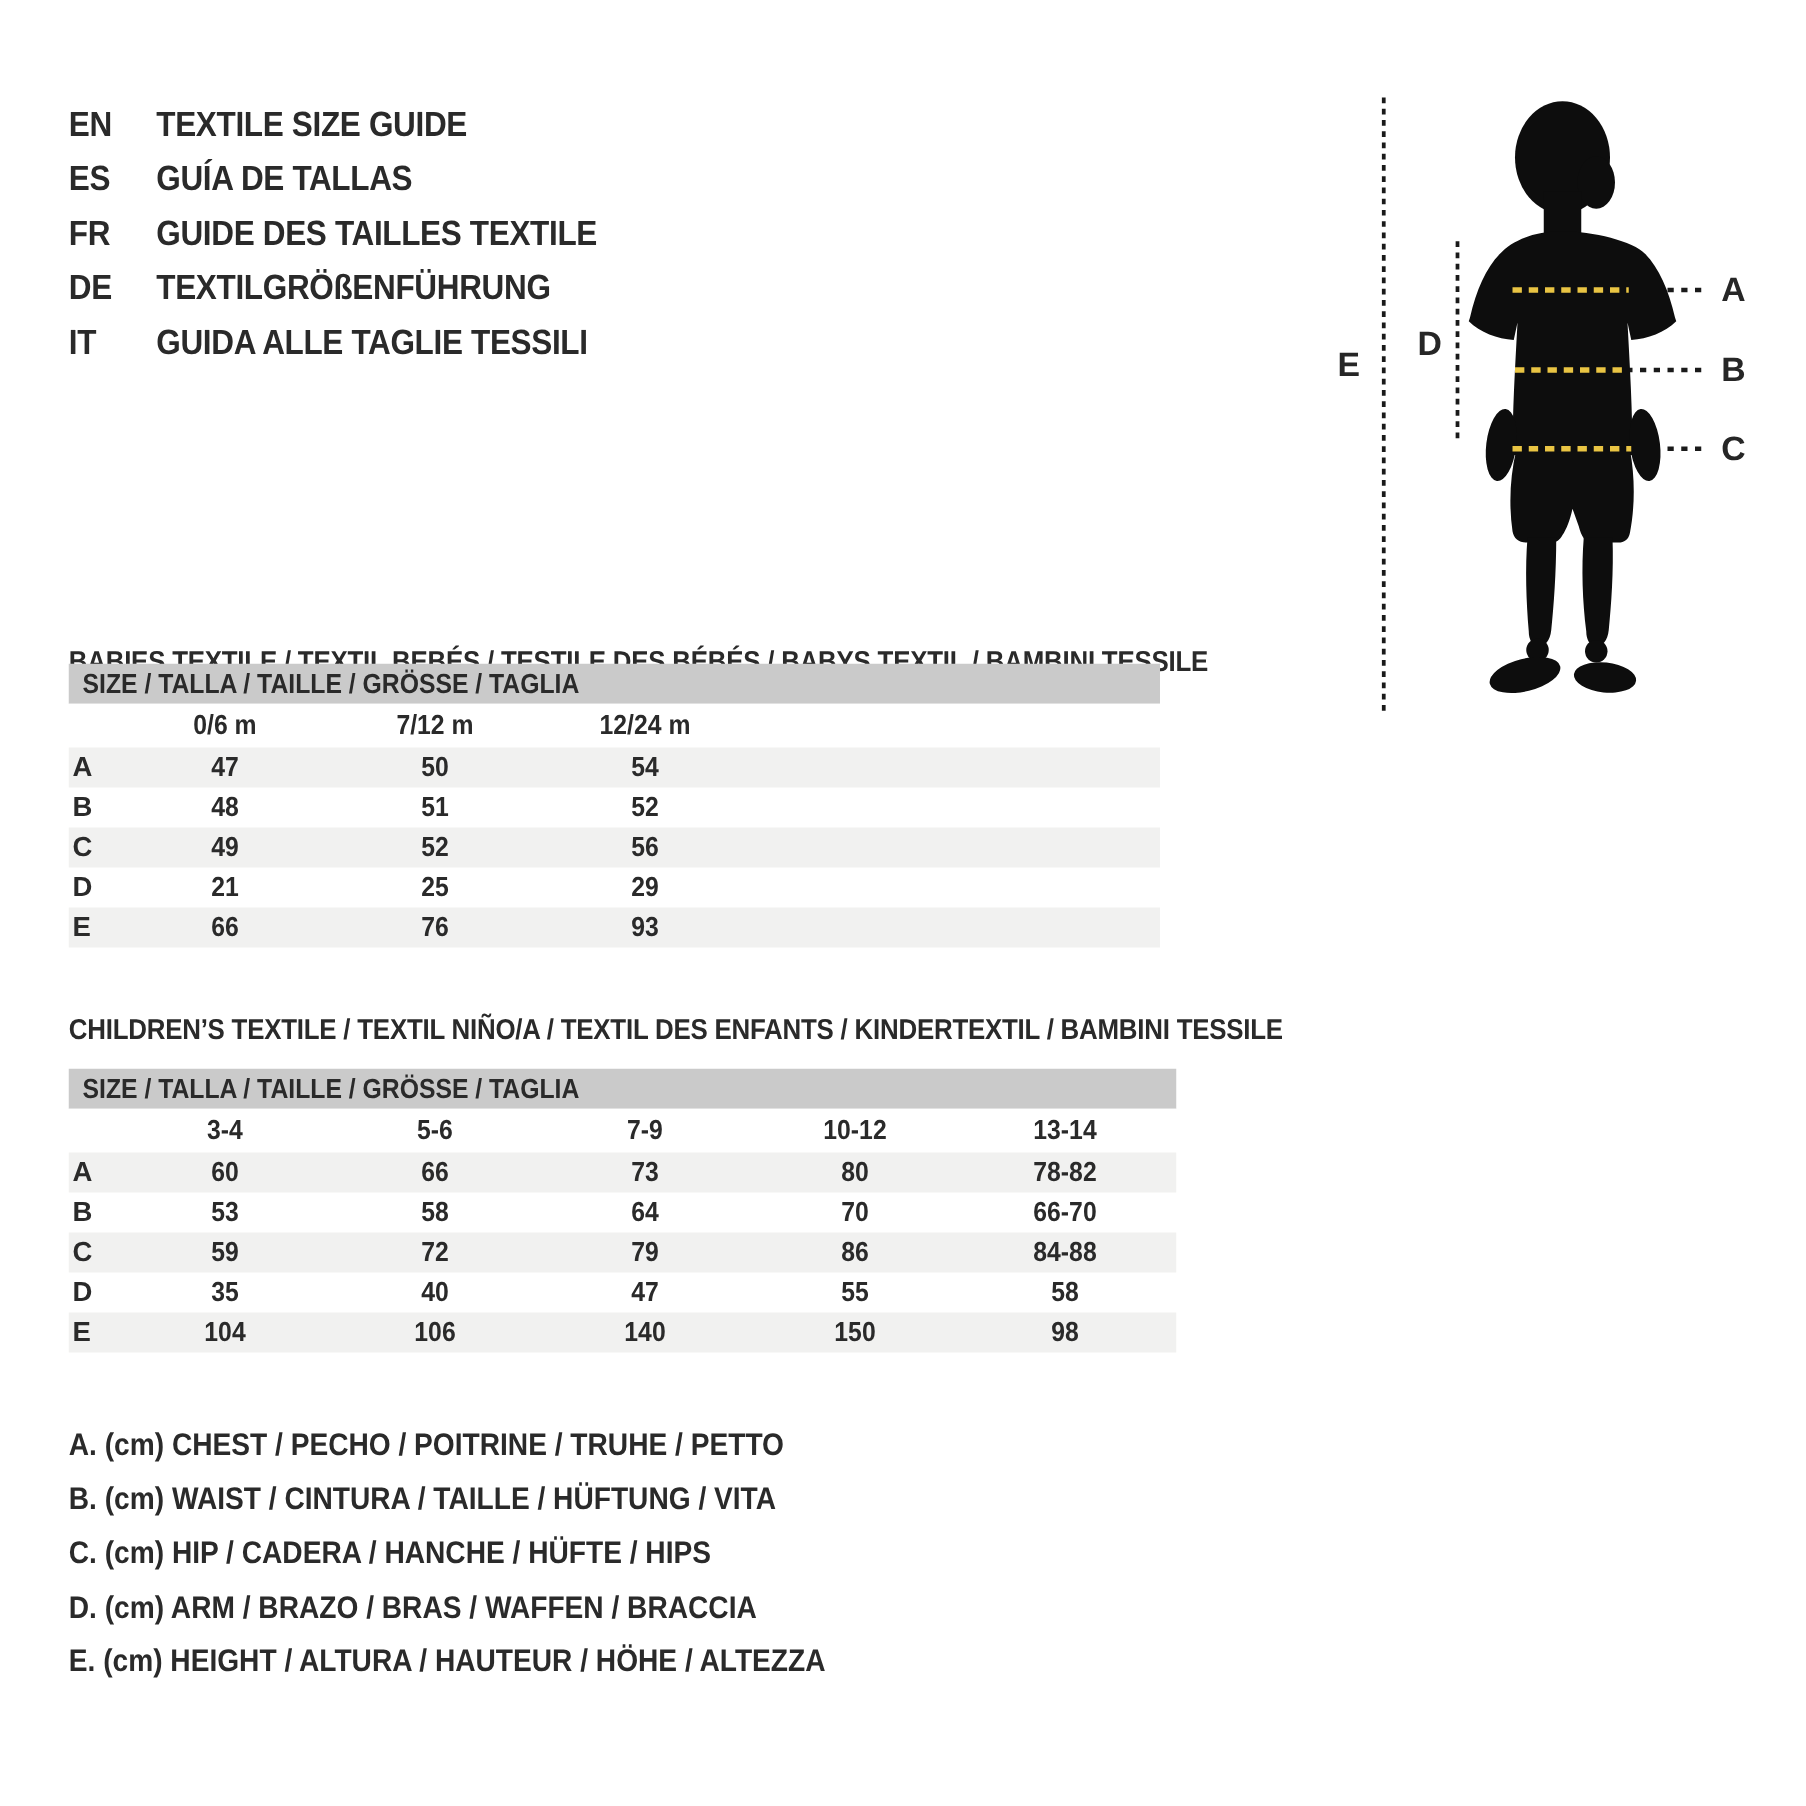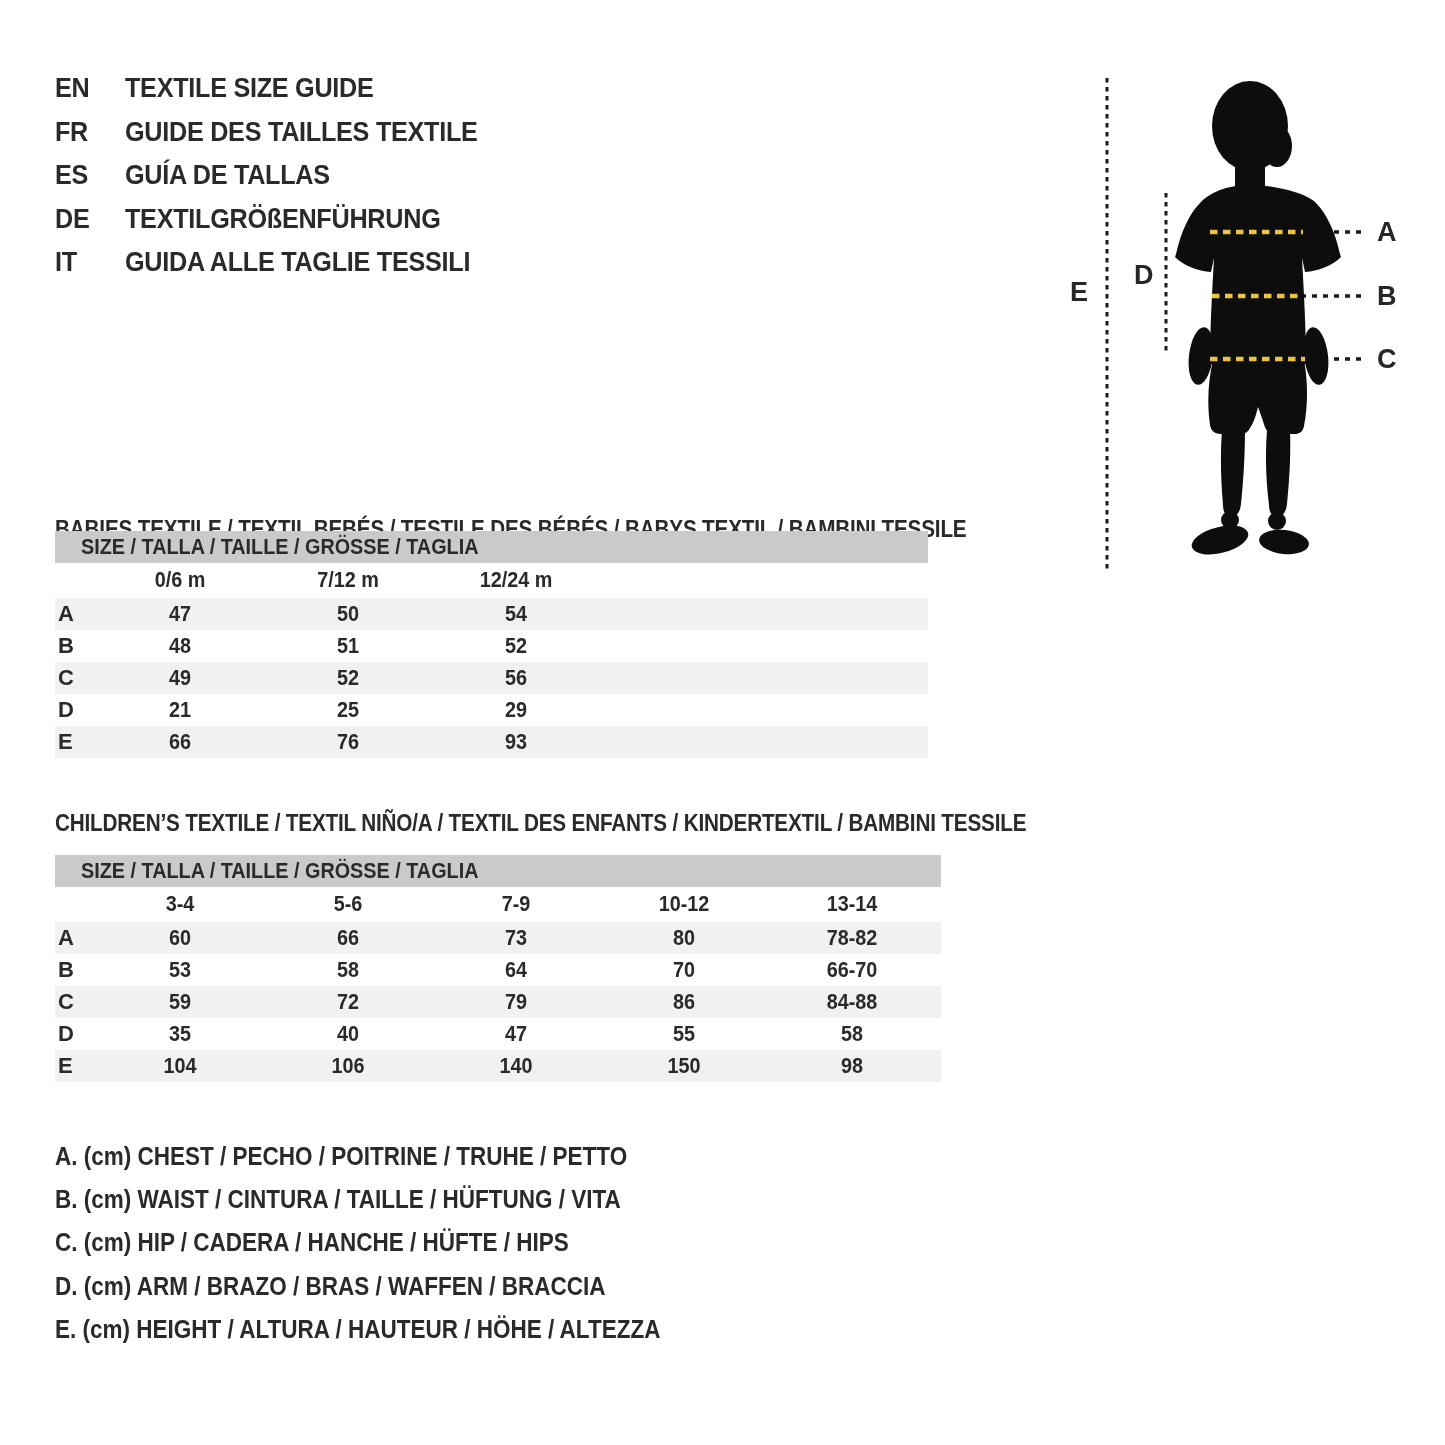--- a/index.html
+++ b/index.html
@@ -3,27 +3,27 @@
 <meta charset="utf-8">
 <style>
   html,body{margin:0;padding:0;background:#ffffff;}
   body{width:1445px;height:1445px;font-family:"Liberation Sans",sans-serif;color:#2a2a2a;}
   .stage{position:relative;width:1445px;height:1445px;background:#fff;overflow:hidden;}
   .abs{position:absolute;}
   
   .cx{display:inline-block;transform:scaleX(0.9);}
   .ol{transform-origin:0 50%;}
   
-  .hdr-row{display:flex;align-items:flex-start;height:43.5px;font-size:28px;font-weight:700;letter-spacing:-0.3px;white-space:nowrap;}
+  .hdr-row{display:flex;align-items:flex-end;height:43.5px;font-size:28px;font-weight:700;letter-spacing:-0.3px;white-space:nowrap;}
   .hdr-code{width:70px;flex:0 0 70px;}
   
   .sec-title{font-size:23px;font-weight:700;letter-spacing:-0.2px;white-space:nowrap;}
   
   .tbl{position:absolute;}
-  .band{height:32px;background:#cacaca;display:flex;align-items:center;padding-left:26px;font-size:22px;font-weight:700;white-space:nowrap;overflow:hidden;}
+  .band{height:32px;background:#cacaca;display:flex;align-items:center;padding-left:11px;font-size:22px;font-weight:700;white-space:nowrap;overflow:hidden;}
   .trow{display:flex;align-items:center;height:32.2px;font-size:22px;font-weight:700;}
   .trow.head{height:34.5px;background:#fff;}
   .trow.stripe{background:#f1f1f0;}
   .tlabel{flex:0 0 38px;width:38px;padding-left:3px;}
   .tcell{flex:0 0 168px;width:168px;text-align:center;transform:scaleX(0.9);}
   
   .legend{font-size:25px;font-weight:700;line-height:43.2px;white-space:nowrap;}
   
   .svg-label{font-family:"Liberation Sans",sans-serif;font-weight:700;font-size:27px;fill:#262626;}
 </style>
@@ -31,26 +31,26 @@
 <body>
 
 <div class="stage">
 
   <div class="abs" style="left:55px;top:72px;">
     <div class="hdr-row">
       <span class="hdr-code"><span class="cx ol">EN</span></span>
       <span class="cx ol">TEXTILE SIZE GUIDE</span>
     </div>
     <div class="hdr-row">
+      <span class="hdr-code"><span class="cx ol">ES</span></span>
+      <span class="cx ol">GUÍA DE TALLAS</span>
+    </div>
+    <div class="hdr-row">
       <span class="hdr-code"><span class="cx ol">FR</span></span>
       <span class="cx ol">GUIDE DES TAILLES TEXTILE</span>
-    </div>
-    <div class="hdr-row">
-      <span class="hdr-code"><span class="cx ol">ES</span></span>
-      <span class="cx ol">GUÍA DE TALLAS</span>
     </div>
     <div class="hdr-row">
       <span class="hdr-code"><span class="cx ol">DE</span></span>
       <span class="cx ol">TEXTILGRÖßENFÜHRUNG</span>
     </div>
     <div class="hdr-row">
       <span class="hdr-code"><span class="cx ol">IT</span></span>
       <span class="cx ol">GUIDA ALLE TAGLIE TESSILI</span>
     </div>
   </div>

